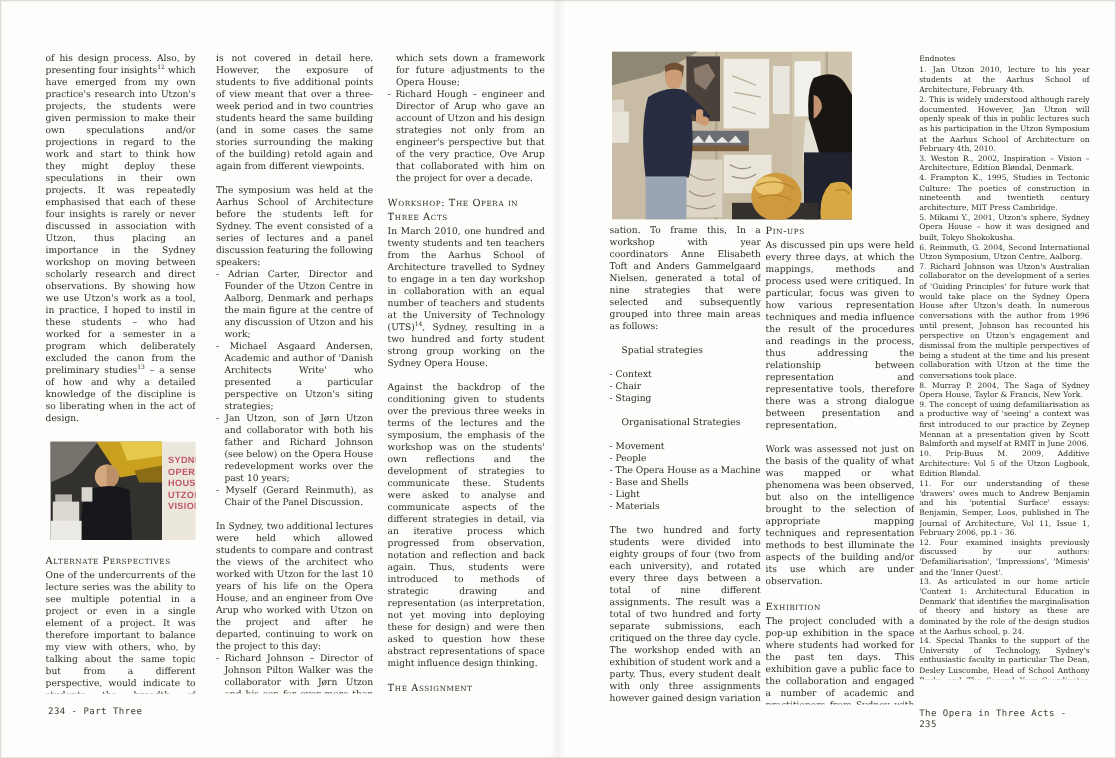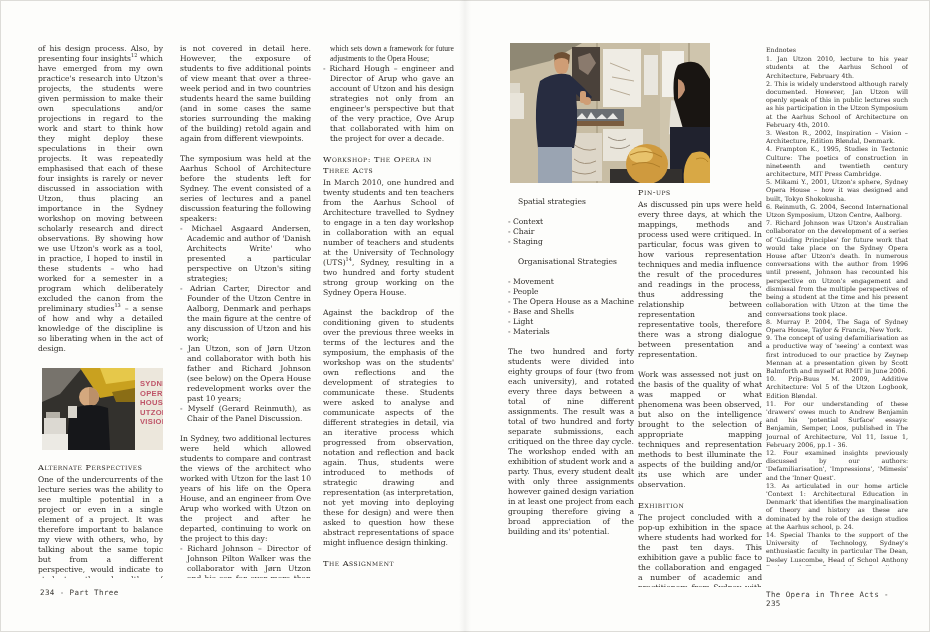--- a/index.html
+++ b/index.html
@@ -25,21 +25,21 @@
   }
   .col p{margin:0 0 10px 0;}
   .col p.tight{margin:0;}
   .h{
     font-variant:small-caps;letter-spacing:0.5px;
     font-size:8.2px;line-height:11px;margin:0 0 2px 0;color:#2b2824;
     text-align:left;
   }
   .li{margin:0;padding-left:7px;text-indent:-7px;}
   .li.gap-after{margin-bottom:10px;}
-  .cont{margin:0;padding-left:7px;font-family:Liberation Serif, serif;}
+  .cont{margin:0;padding-left:7px;}
   .line{margin:10px;}
   sup{font-size:5px;line-height:0;vertical-align:super;}
   .endnotes{
     position:absolute;left:766px;top:46px;width:142px;height:520px;
     font-size:6.3px;line-height:8.2px;color:#2f2c28;text-align:justify;
     overflow:hidden;
   }
   .endnotes .note{margin:0;}
   .endnotes .en-head{margin:0 0 1px 0;}
   .footer{
@@ -98,22 +98,22 @@
     </div>
 
     <div class="h">Alternate Perspectives</div>
     <p>One of the undercurrents of the lecture series was the ability to see multiple potential in a project or even in a single element of a project. It was therefore important to balance my view with others, who, by talking about the same topic but from a different perspective, would indicate to students the breadth of scholarship possible about a single work and the cross section of perspectives which exist even in a closely knit group.</p>
 
   </div>
 
   <div class="col" style="left:180px;top:44px;width:131px;height:534px;">
     <p>is not covered in detail here. However, the exposure of students to five additional points of view meant that over a three-week period and in two countries students heard the same building (and in some cases the same stories surrounding the making of the building) retold again and again from different viewpoints.</p>
     <p class="tight">The symposium was held at the Aarhus School of Architecture before the students left for Sydney. The event consisted of a series of lectures and a panel discussion featuring the following speakers:</p>
+    <div class="li">- Adrian Carter, Director and Founder of the Utzon Centre in Aalborg, Denmark and perhaps the main figure at the centre of any discussion of Utzon and his work;</div>
     <div class="li">- Michael Asgaard Andersen, Academic and author of 'Danish Architects Write' who presented a particular perspective on Utzon's siting strategies;</div>
-    <div class="li">- Adrian Carter, Director and Founder of the Utzon Centre in Aalborg, Denmark and perhaps the main figure at the centre of any discussion of Utzon and his work;</div>
     <div class="li">- Jan Utzon, son of Jørn Utzon and collaborator with both his father and Richard Johnson (see below) on the Opera House redevelopment works over the past 10 years;</div>
     <div class="li gap-after">- Myself (Gerard Reinmuth), as Chair of the Panel Discussion.</div>
     <p class="tight">In Sydney, two additional lectures were held which allowed students to compare and contrast the views of the architect who worked with Utzon for the last 10 years of his life on the Opera House, and an engineer from Ove Arup who worked with Utzon on the project and after he departed, continuing to work on the project to this day:</p>
     <div class="li">- Richard Johnson – Director of Johnson Pilton Walker was the collaborator with Jørn Utzon and his son for over more than a decade on the development of the 'Guiding Principles' documents</div>
   </div>
 
   <div class="col" style="left:323px;top:44px;width:131px;height:534px;">
     <div class="cont">which sets down a framework for future adjustments to the Opera House;</div>
     <div class="li gap-after">- Richard Hough – engineer and Director of Arup who gave an account of Utzon and his design strategies not only from an engineer's perspective but that of the very practice, Ove Arup that collaborated with him on the project for over a decade.</div>
     <div class="h">Workshop: The Opera in Three Acts</div>
@@ -168,20 +168,21 @@
       <rect x="100" y="126" width="72" height="14" fill="#33302e"></rect>
       <ellipse cx="137" cy="121" rx="21" ry="20" fill="#cf9a3e"></ellipse>
       <ellipse cx="131" cy="112" rx="12" ry="8" fill="#e8c36c"></ellipse>
       <path d="M120,112 q16,-8 32,2 m-30,8 q14,-6 28,2" stroke="#b07f2a" stroke-width="1" fill="none"></path>
       <path d="M182,110 q14,-5 18,6 l0,24 -26,0 q-2,-20 8,-30" fill="#d8a845"></path>
       <path d="M186,116 q8,-3 12,3" stroke="#b58426" stroke-width="1" fill="none"></path>
     </svg>
   </div>
 
   <div class="col" style="left:508px;top:187px;width:126px;height:400px;">
+    <p class="tight">sation. To frame this, In a workshop with year coordinators Anne Elisabeth Toft and Anders Gammelgaard Nielsen, generated a total of nine strategies that were selected and subsequently grouped into three main areas as follows:</p>
     <div class="line">Spatial strategies</div>
     <div class="li">- Context</div>
     <div class="li">- Chair</div>
     <div class="li">- Staging</div>
     <div class="line">Organisational Strategies</div>
     <div class="li">- Movement</div>
     <div class="li">- People</div>
     <div class="li">- The Opera House as a Machine</div>
     <div class="li">- Base and Shells</div>
     <div class="li">- Light</div>

